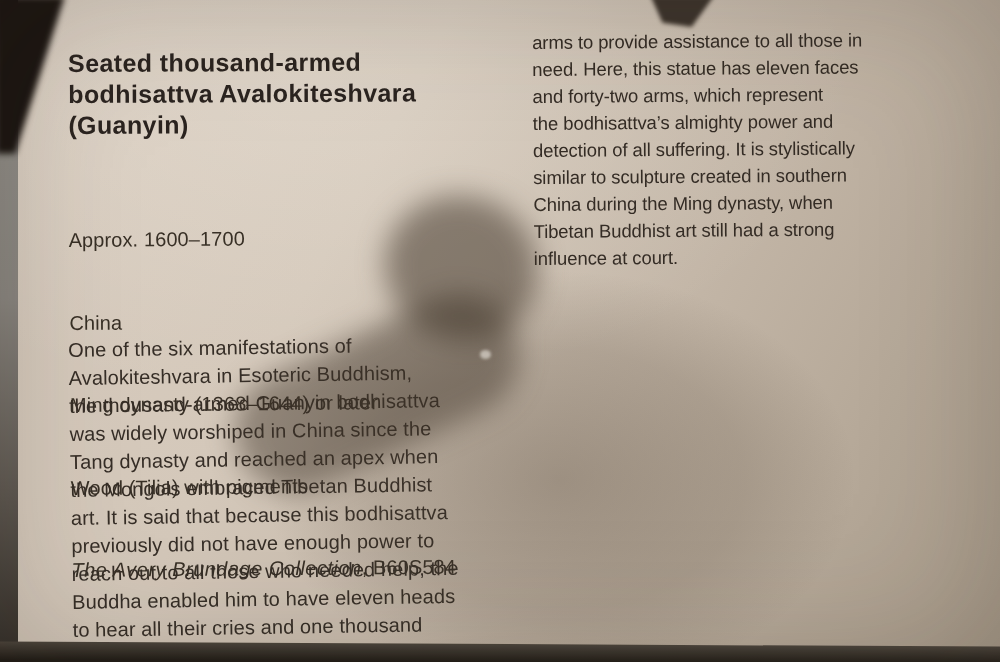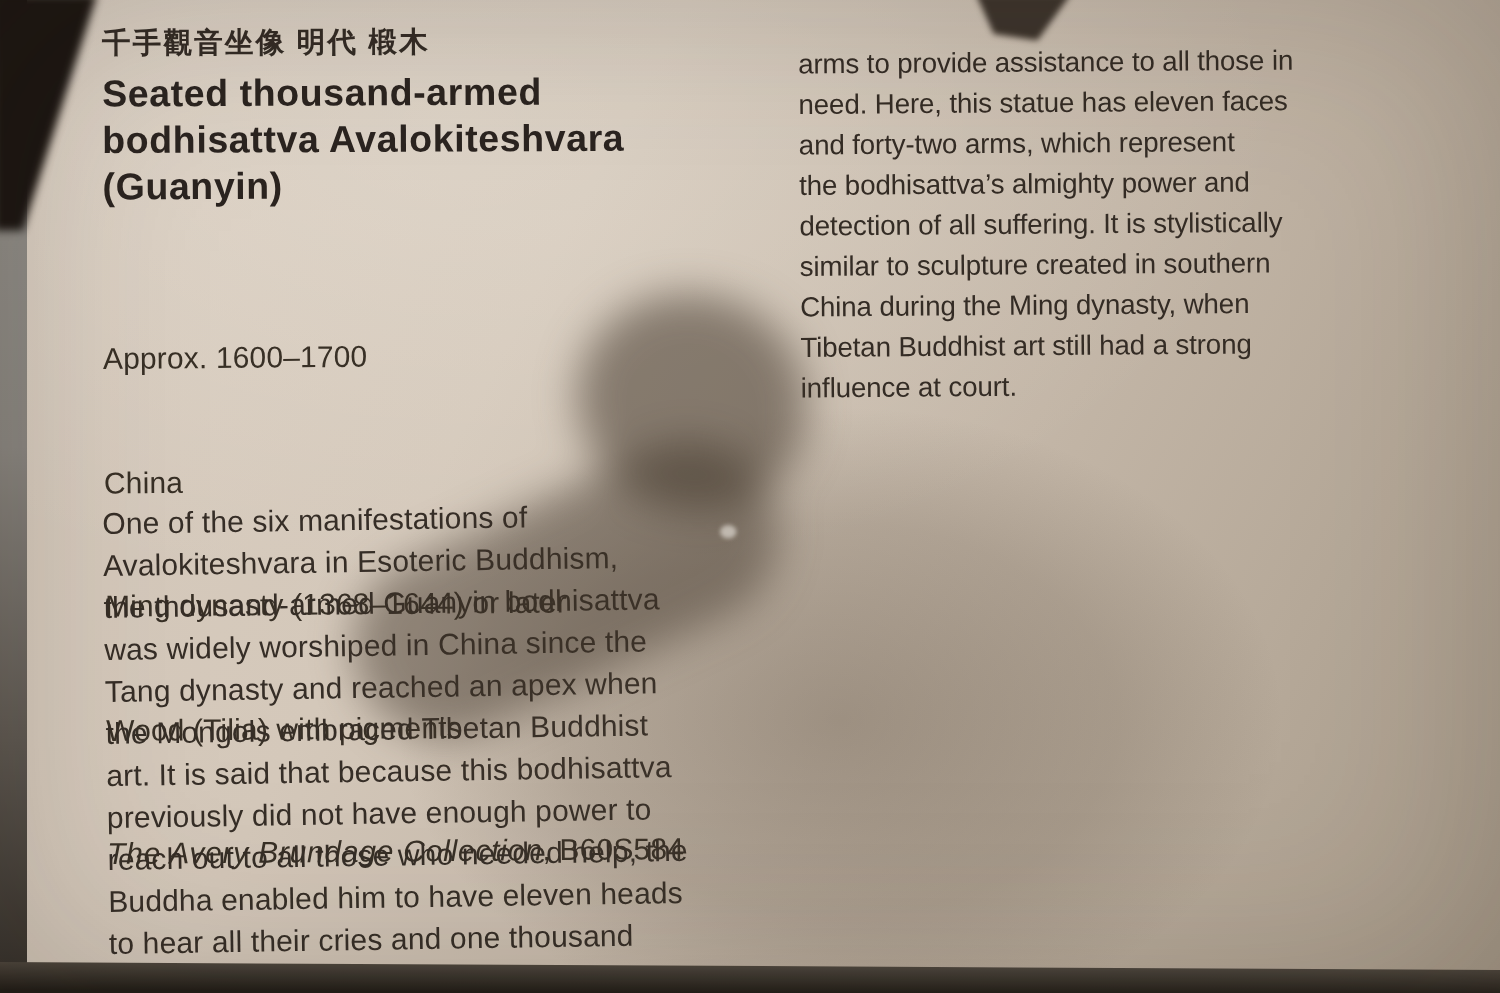--- a/index.html
+++ b/index.html
@@ -41,21 +41,20 @@
   .dust{position:absolute;left:480px;top:350px;width:11px;height:9px;border-radius:50%;
     background:rgba(250,246,238,0.55);filter:blur(1.5px);}
   .vignette{position:absolute;left:0;top:0;width:1000px;height:662px;
     box-shadow:inset 0 0 140px rgba(42,32,22,0.22);}
 </style>
 </head>
 <body>
 
 <div class="photo">
 
-  <div class="txt cjk-title">千手觀音坐像 明代 椴木</div>
 
   <div class="txt obj-title">Seated thousand-armed
 bodhisattva Avalokiteshvara
 (Guanyin)</div>
 
   <div class="txt tombstone">
     <div>Approx. 1600–1700</div>
     <div>China</div>
     <div>Ming dynasty (1368–1644) or later</div>
     <div>Wood (Tilia) with pigments</div>

